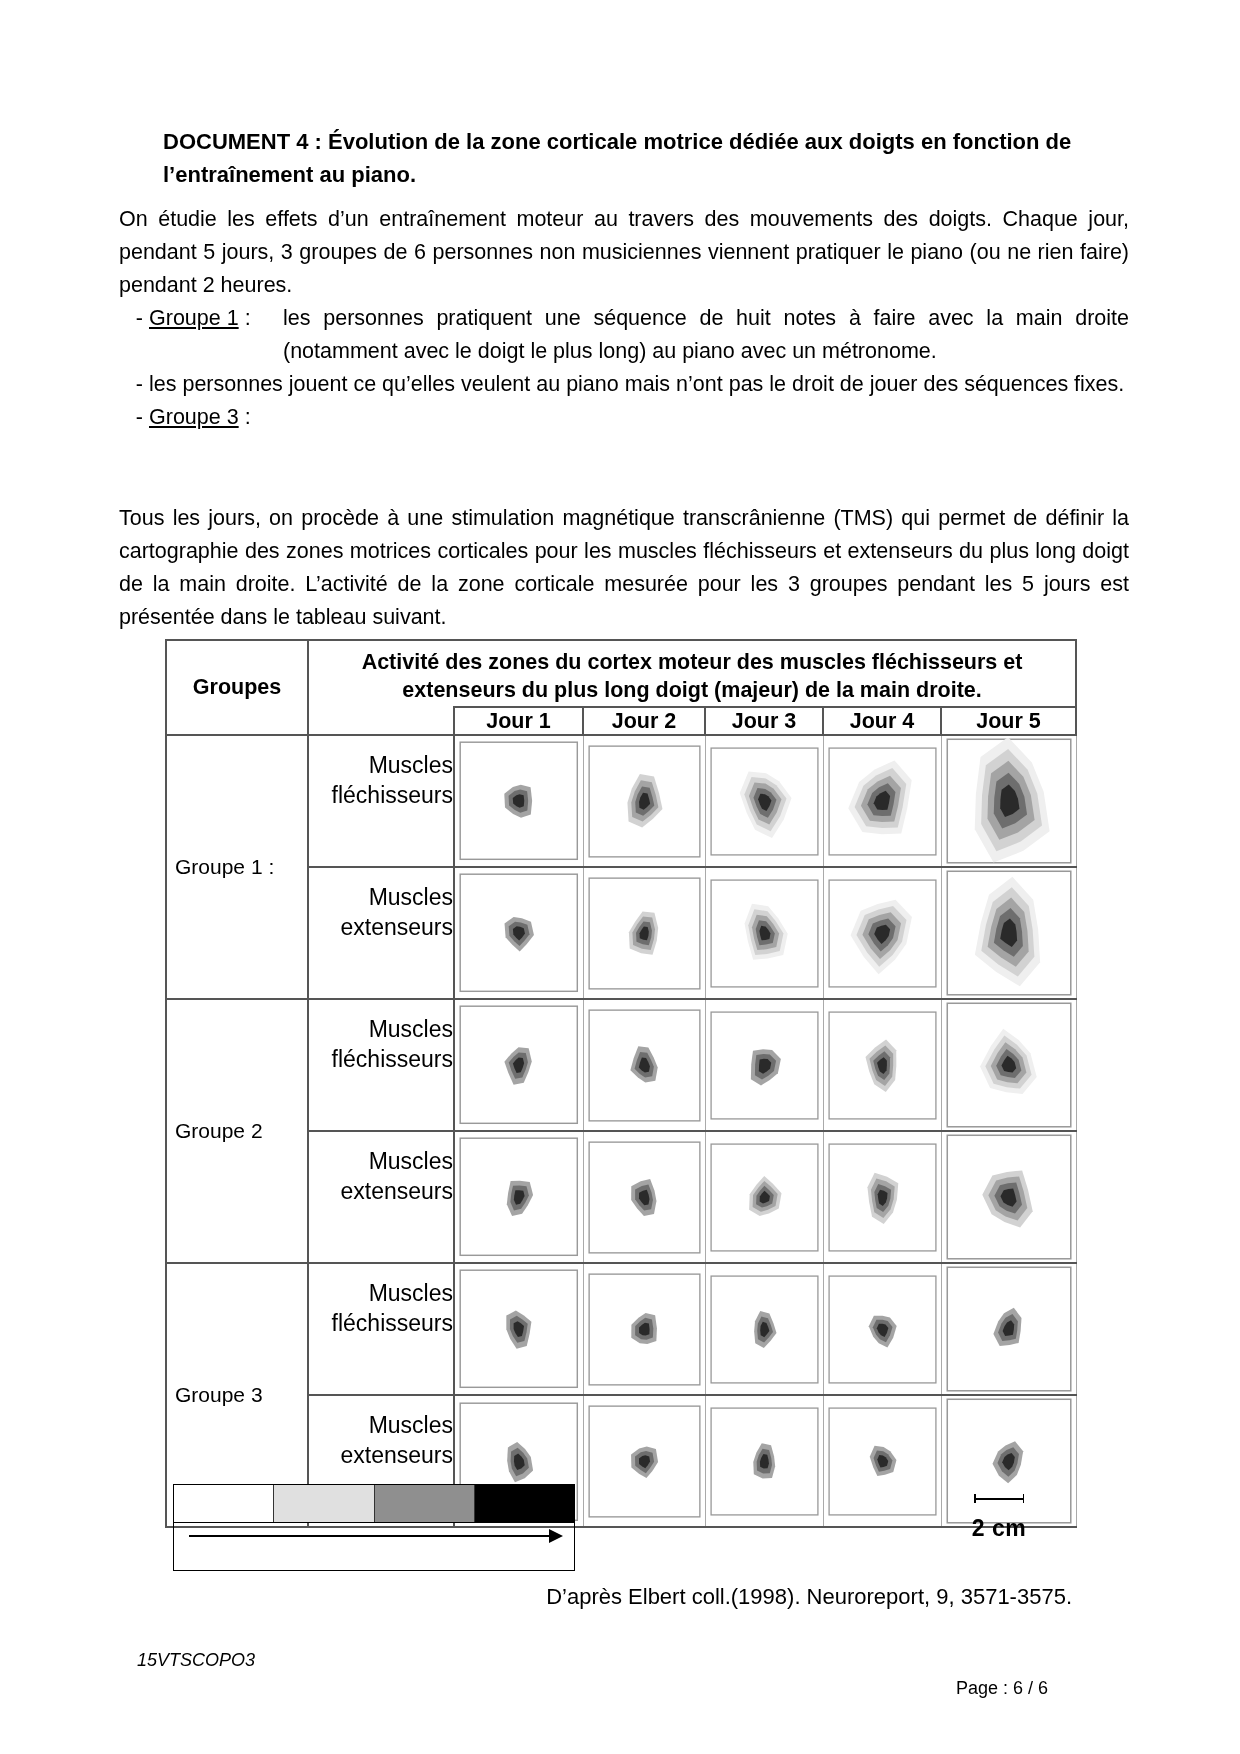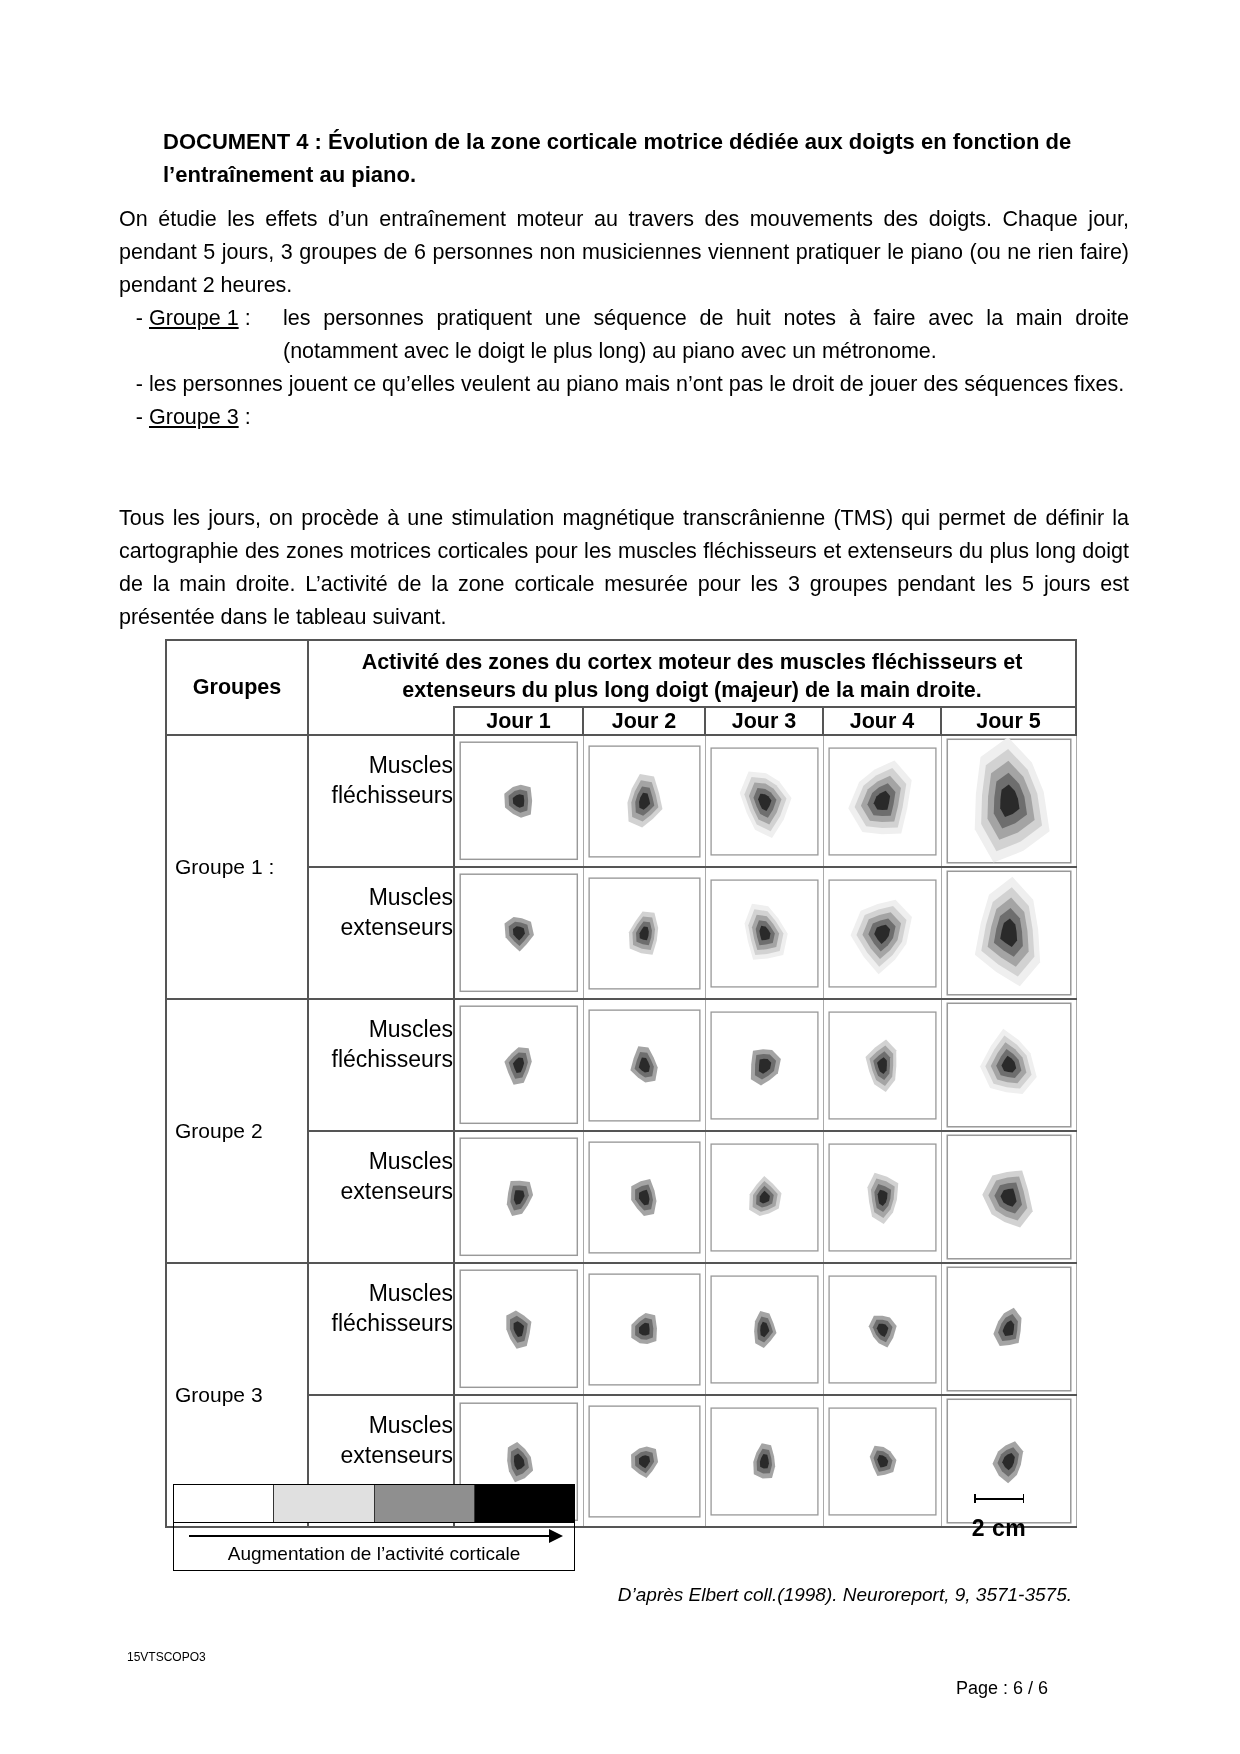--- a/index.html
+++ b/index.html
@@ -40,22 +40,22 @@
   .legend .arrow::after { content: ""; position: absolute; right: -4px; top: -6px; border-left: 14px solid #000;
                           border-top: 7px solid transparent; border-bottom: 7px solid transparent; }
   .legend .cap { position: absolute; left: 0; right: 0; top: 58px; text-align: center; font-size: 19px; }
 
   .scale { left: 964px; top: 1498px; width: 70px; text-align: center; }
   .scale .bar { margin: 0 auto; width: 50px; height: 1.5px; background: #000; position: relative; }
   .scale .bar::before, .scale .bar::after { content: ""; position: absolute; top: -4px; width: 1.5px; height: 9px; background: #000; }
   .scale .bar::before { left: 0; } .scale .bar::after { right: 0; }
   .scale .lbl { font-weight: bold; font-size: 23px; margin-top: 15px; letter-spacing: 0.5px; }
 
-  .source { right: 168px; top: 1584px; font-style: italic; font-size: 19px; }
-  .footer-l { left: 127px; top: 1650px; font-size: 12px; }
+  .source { right: 168px; top: 1584px; font-size: 22px; }
+  .footer-l { left: 137px; top: 1650px; font-size: 18px; font-style: italic; }
   .footer-r { left: 956px; top: 1650px; font-size: 18px; margin-top: 28px; }
 </style>
 </head>
 <body>
 
 <div class="abs title">DOCUMENT 4 : Évolution de la zone corticale motrice dédiée aux doigts en fonction de l’entraînement au piano.</div>
 <div class="abs para p1">On étudie les effets d’un entraînement moteur au travers des mouvements des doigts. Chaque jour, pendant 5 jours, 3 groupes de 6 personnes non musiciennes viennent pratiquer le piano (ou ne rien faire) pendant 2 heures.</div>
 
 <div class="abs list">
   <div class="li">
@@ -385,21 +385,20 @@
 </table>
 
 <div class="abs legend">
   <div class="sw-row">
     <div class="sw" style="background: rgb(255, 255, 255);"></div>
     <div class="sw" style="background: rgb(224, 224, 224);"></div>
     <div class="sw" style="background: rgb(143, 143, 143);"></div>
     <div class="sw" style="background: rgb(0, 0, 0);"></div>
   </div>
   <div class="arrow"></div>
-  <div class="cap">Augmentation de l’activité corticale</div>
 </div>
 
 <div class="abs scale">
   <div class="bar"></div>
   <div class="lbl">2 cm</div>
 </div>
 
 <div class="abs source">D’après Elbert coll.(1998). Neuroreport, 9, 3571-3575.</div>
 <div class="abs footer-l">15VTSCOPO3</div>
 <div class="abs footer-r">Page : 6 / 6</div>

